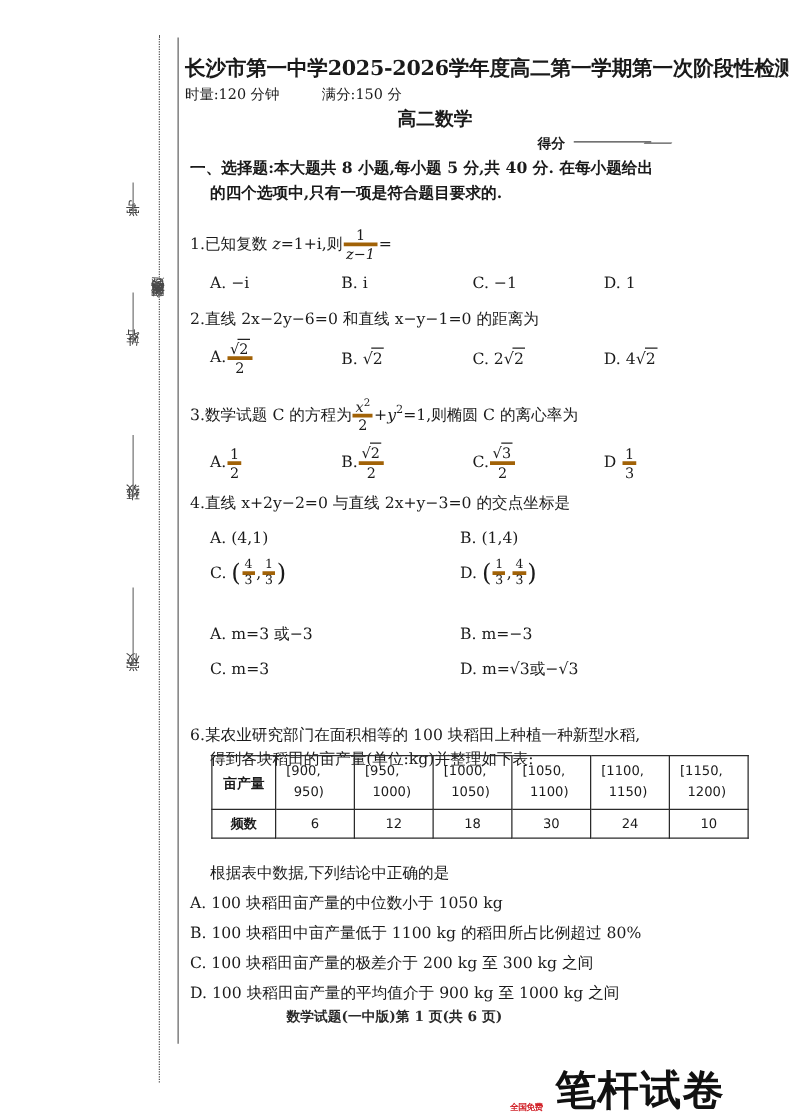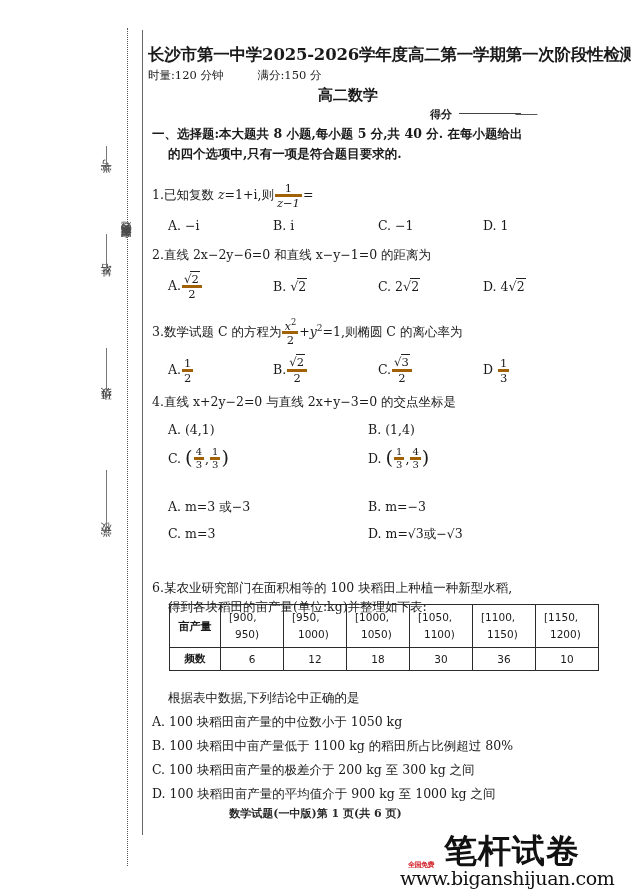--- a/index.html
+++ b/index.html
@@ -382,37 +382,36 @@
             <span class="a">[1150,</span>
             <span class="b">1200)</span>
           </td>
     </tr>
     <tr>
       <td class="hdr-lbl frq">频数</td>
       <td class="frq">6</td>
       <td class="frq">12</td>
       <td class="frq">18</td>
       <td class="frq">30</td>
-      <td class="frq">36</td>
+      <td class="frq">24</td>
       <td class="frq">10</td>
     </tr>
   </tbody>
     </table>
 
   <div class="q" style="top:688px;left:168px;">
     <span class="stem">根据表中数据,下列结论中正确的是</span>
   </div>
   <div class="q" style="top:710px;left:152px;line-height:24px;">
     <span class="stem">A. 100 块稻田亩产量的中位数小于 1050 kg</span>
     <span class="stem">B. 100 块稻田中亩产量低于 1100 kg 的稻田所占比例超过 80%</span>
     <span class="stem">C. 100 块稻田亩产量的极差介于 200 kg 至 300 kg 之间</span>
     <span class="stem">D. 100 块稻田亩产量的平均值介于 900 kg 至 1000 kg 之间</span>
   </div>
 
   <div class="footer">数学试题(一中版)第 1 页(共 6 页)</div>
 
   <div class="wm">
     <div class="wm-badge">全国免费</div>
     <div class="wm-cn">笔杆试卷</div>
-    <div class="wm-url">www.biganshijuan.com</div>
   </div>
 
 </div>
 
 </body></html>

